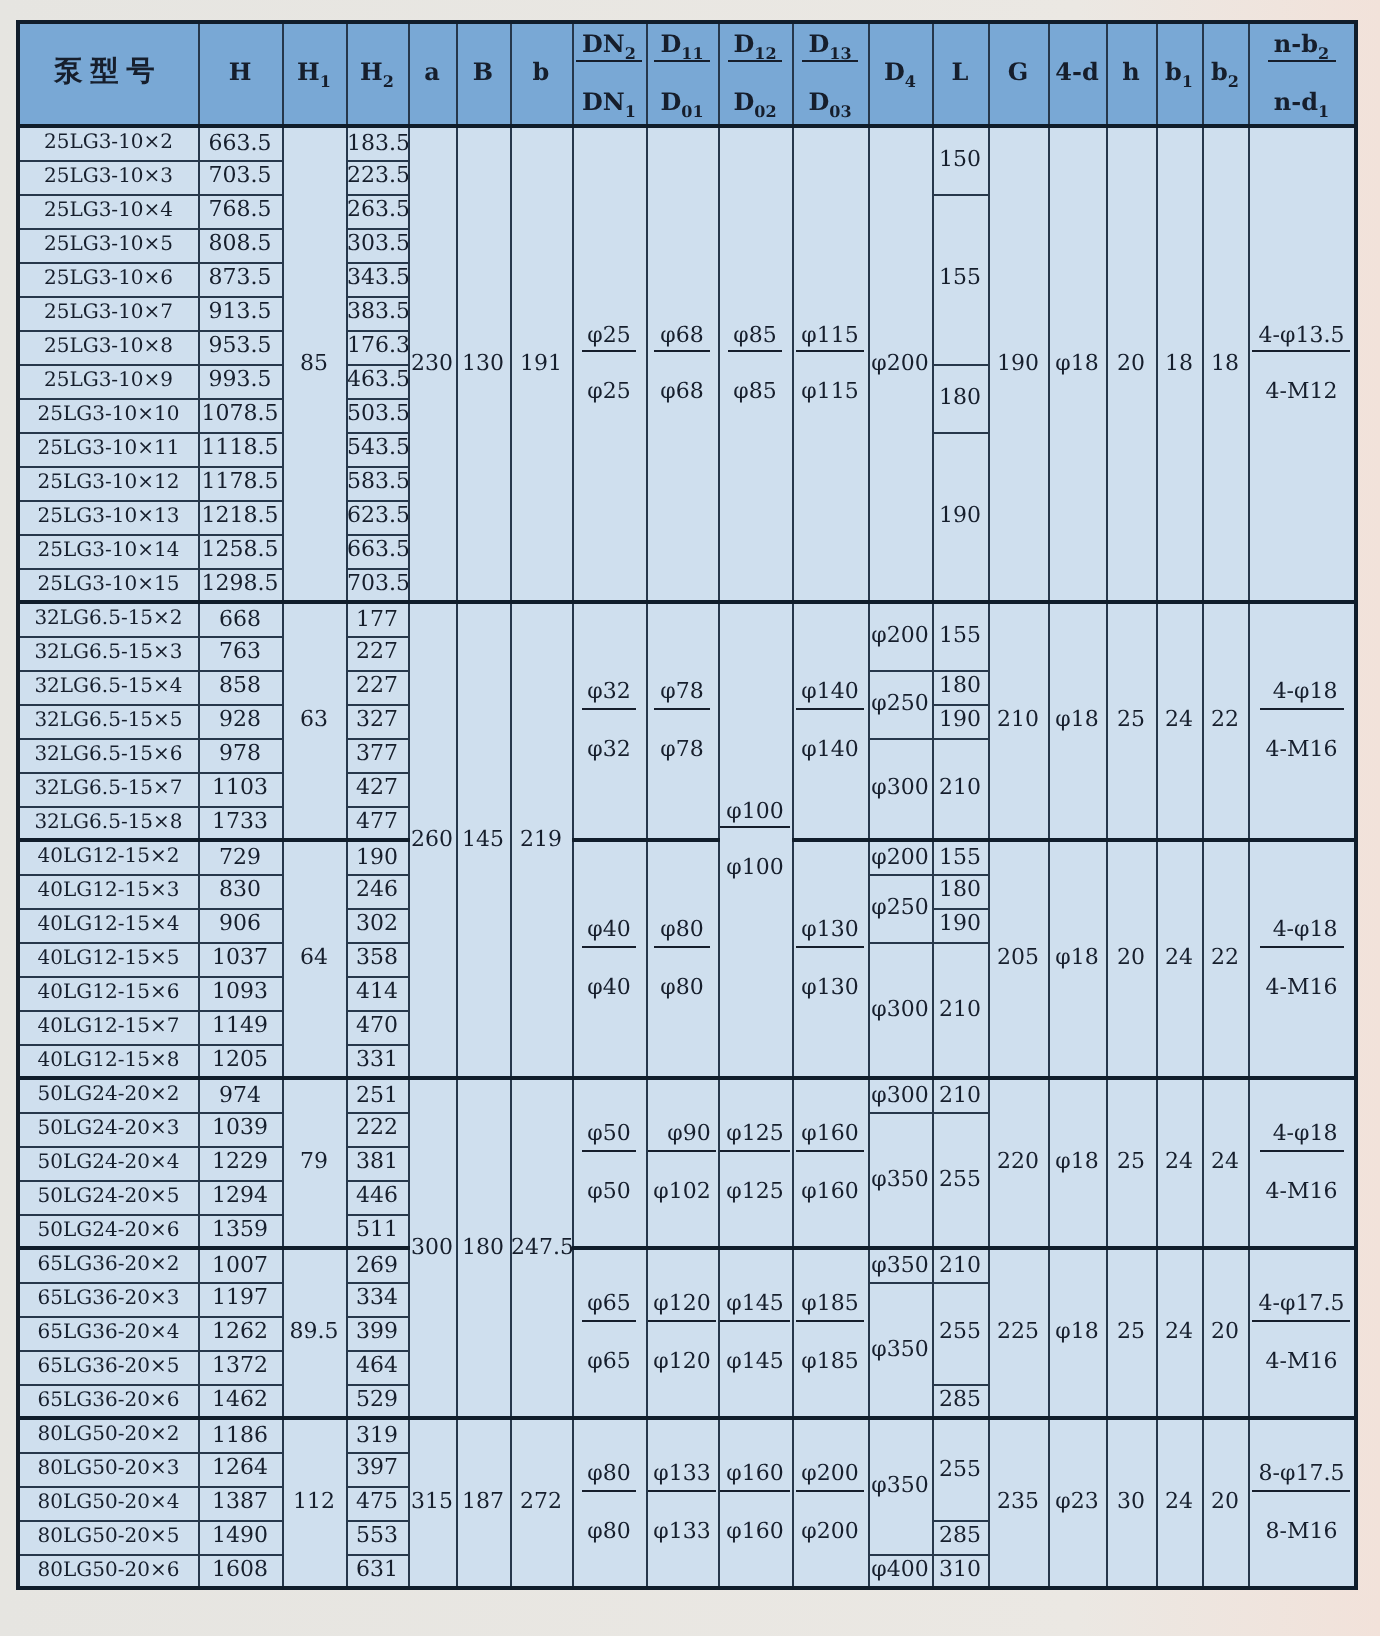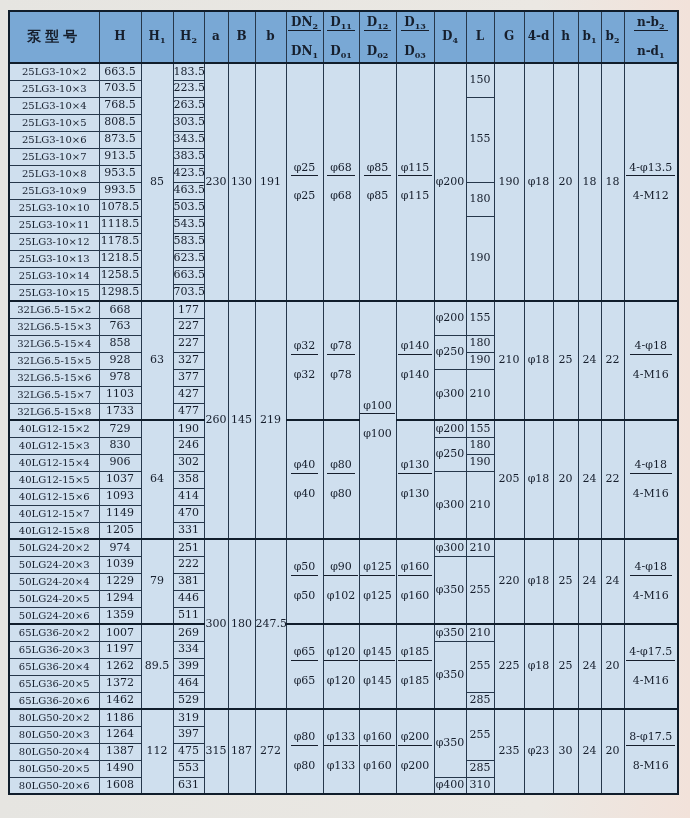--- a/index.html
+++ b/index.html
@@ -12,21 +12,21 @@
         font-family:"DejaVu Serif","Liberation Serif",serif;color:#161e2c;}
   th,td{border:1px solid #26374b;text-align:center;vertical-align:middle;
         padding:0;font-size:11px;line-height:1.12;overflow:hidden;}
   thead th{background:#79a8d5;height:50px;font-size:12px;font-weight:bold;
         border-bottom:2px solid #101d2b;}
   thead th.col-model{font-size:14px;letter-spacing:4px;}
   tbody tr{height:17px;}
   td.col-model{font-size:10px;}
   td.gs{border-top:2px solid #101d2b;}
   .frac{display:inline-block;vertical-align:middle;}
-  .frac .ft{border-bottom:1px solid #161e2c;padding:0 3px 1px;}
+  .frac .ft{border-bottom:1px solid #161e2c;padding:0 3px 1px;text-align:right;}
   .frac .fb{padding:1px 3px 0;margin-top:13px;}
   sub{font-size:8px;line-height:0;}
 </style>
 </head>
 <body>
 
 <div id="page">
   <table class="spec">
     <colgroup>
         <col style="width: 90px;">
@@ -116,21 +116,21 @@
           <td class="col-H2" rowspan="1">343.5</td>
         </tr>
         <tr>
           <td class="col-model" rowspan="1">25LG3-10×7</td>
           <td class="col-H" rowspan="1">913.5</td>
           <td class="col-H2" rowspan="1">383.5</td>
         </tr>
         <tr>
           <td class="col-model" rowspan="1">25LG3-10×8</td>
           <td class="col-H" rowspan="1">953.5</td>
-          <td class="col-H2" rowspan="1">423.5</td>
+          <td class="col-H2" rowspan="1">176.3</td>
         </tr>
         <tr>
           <td class="col-model" rowspan="1">25LG3-10×9</td>
           <td class="col-H" rowspan="1">993.5</td>
           <td class="col-H2" rowspan="1">463.5</td>
           <td class="col-L" rowspan="2">180</td>
         </tr>
         <tr>
           <td class="col-model" rowspan="1">25LG3-10×10</td>
           <td class="col-H" rowspan="1">1078.5</td>

